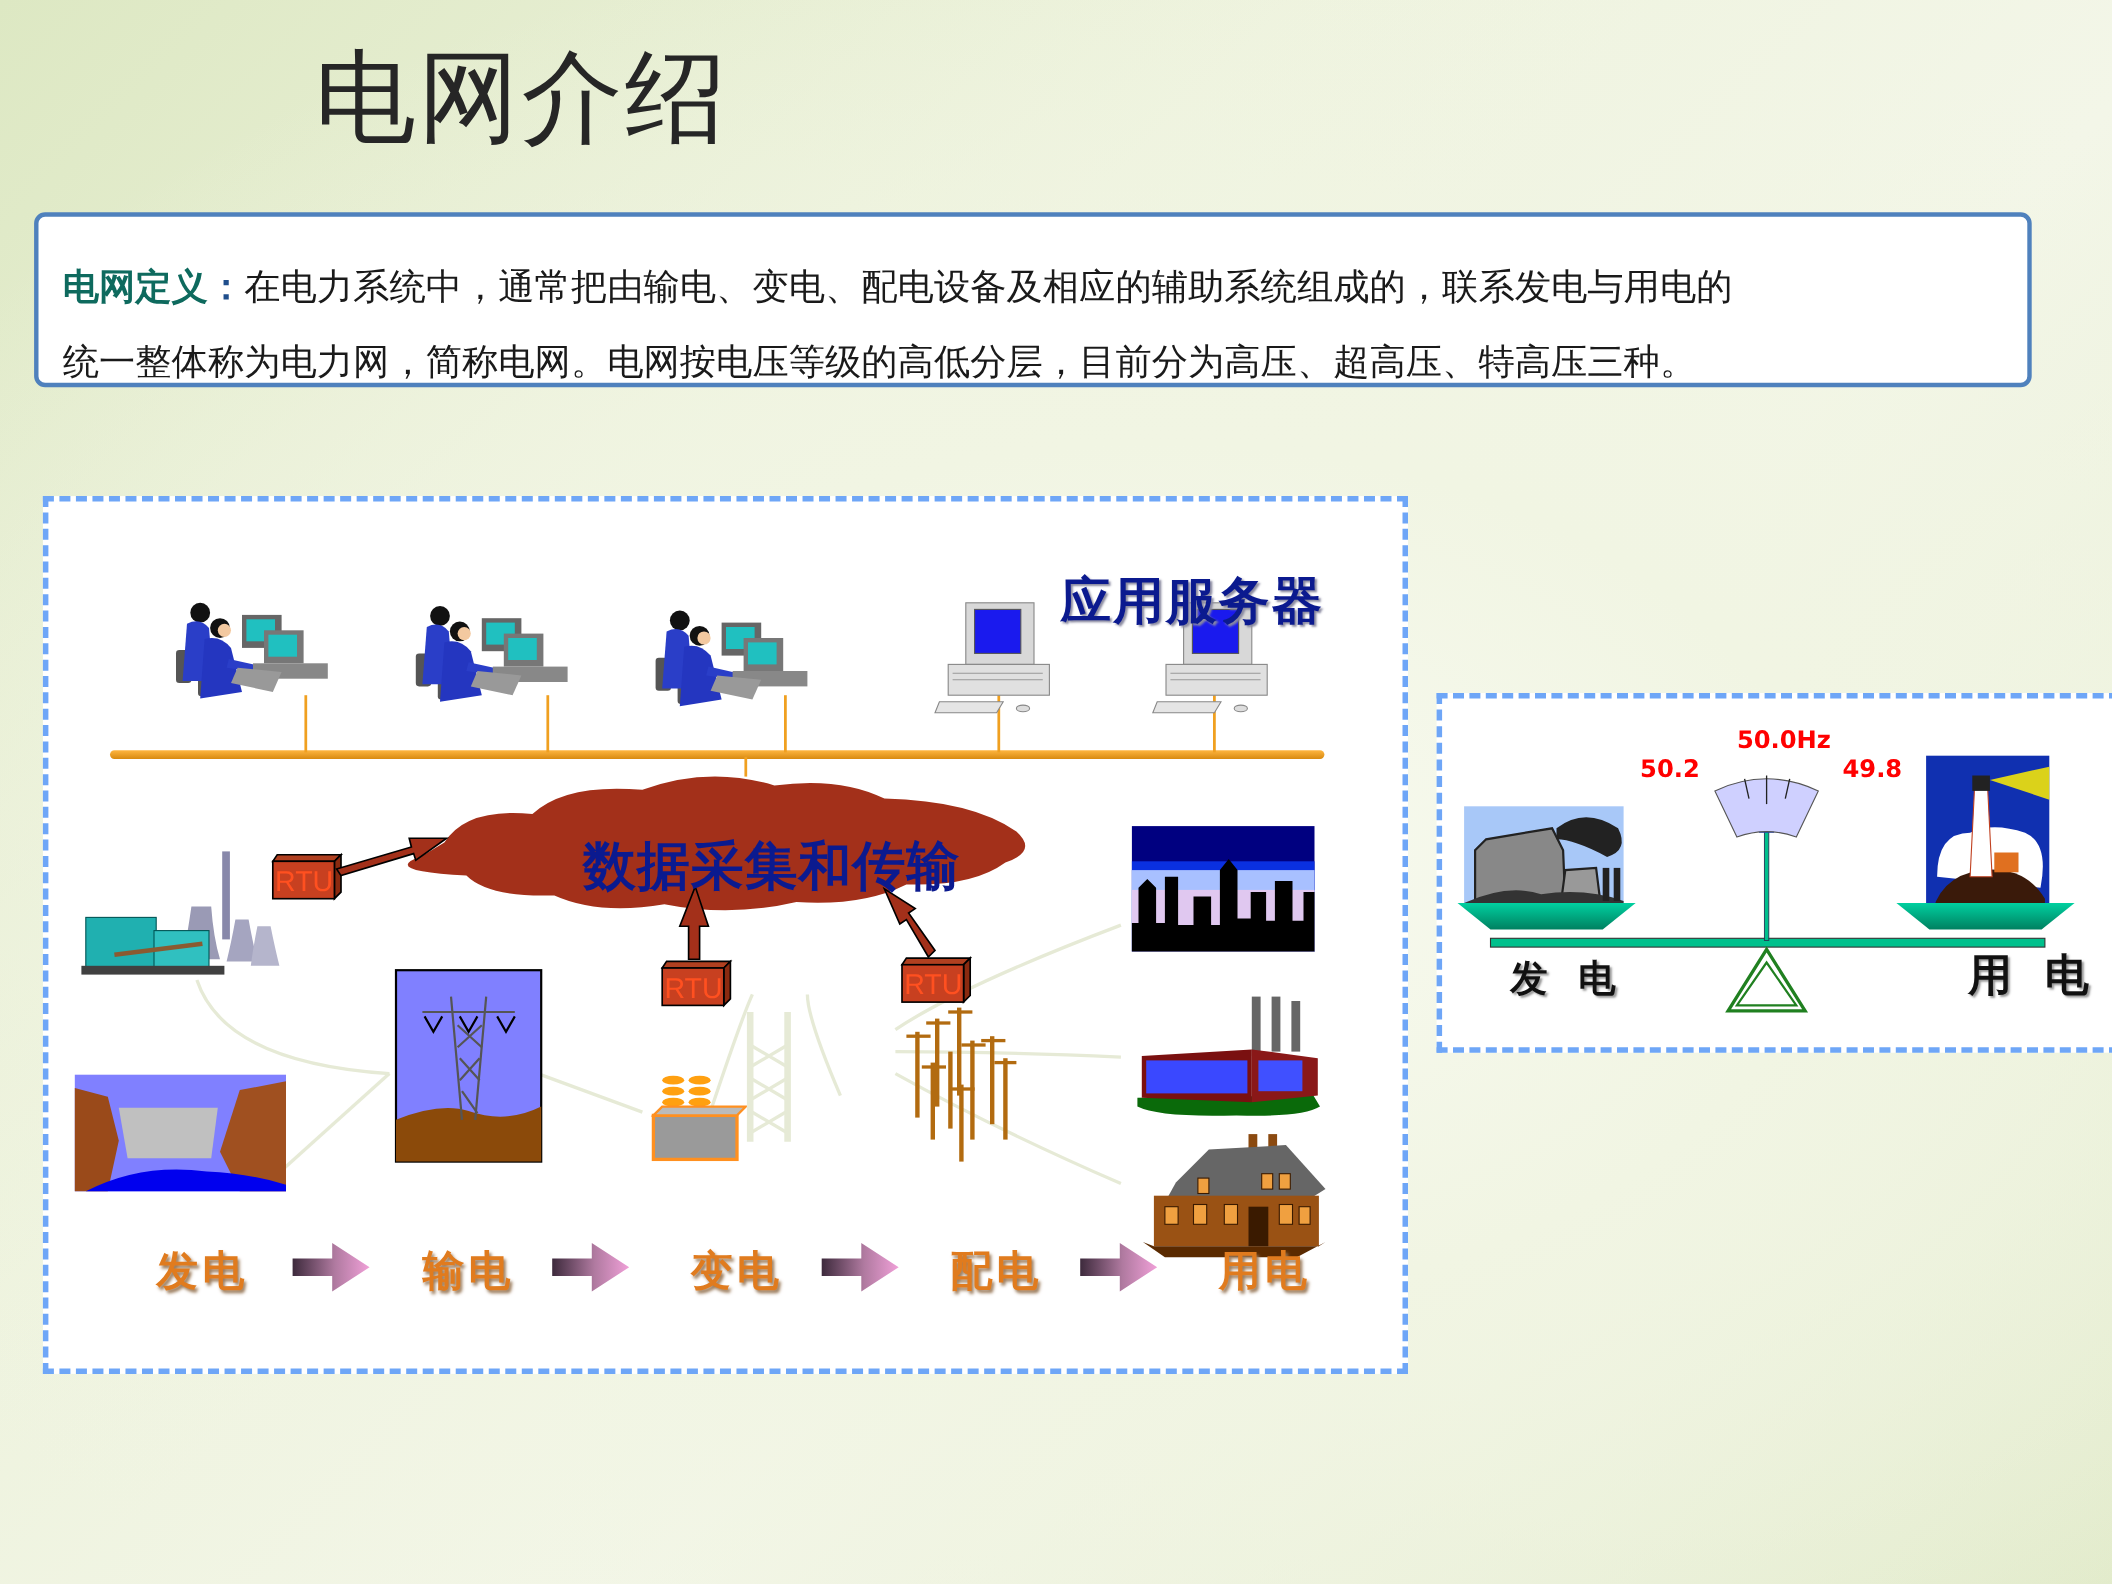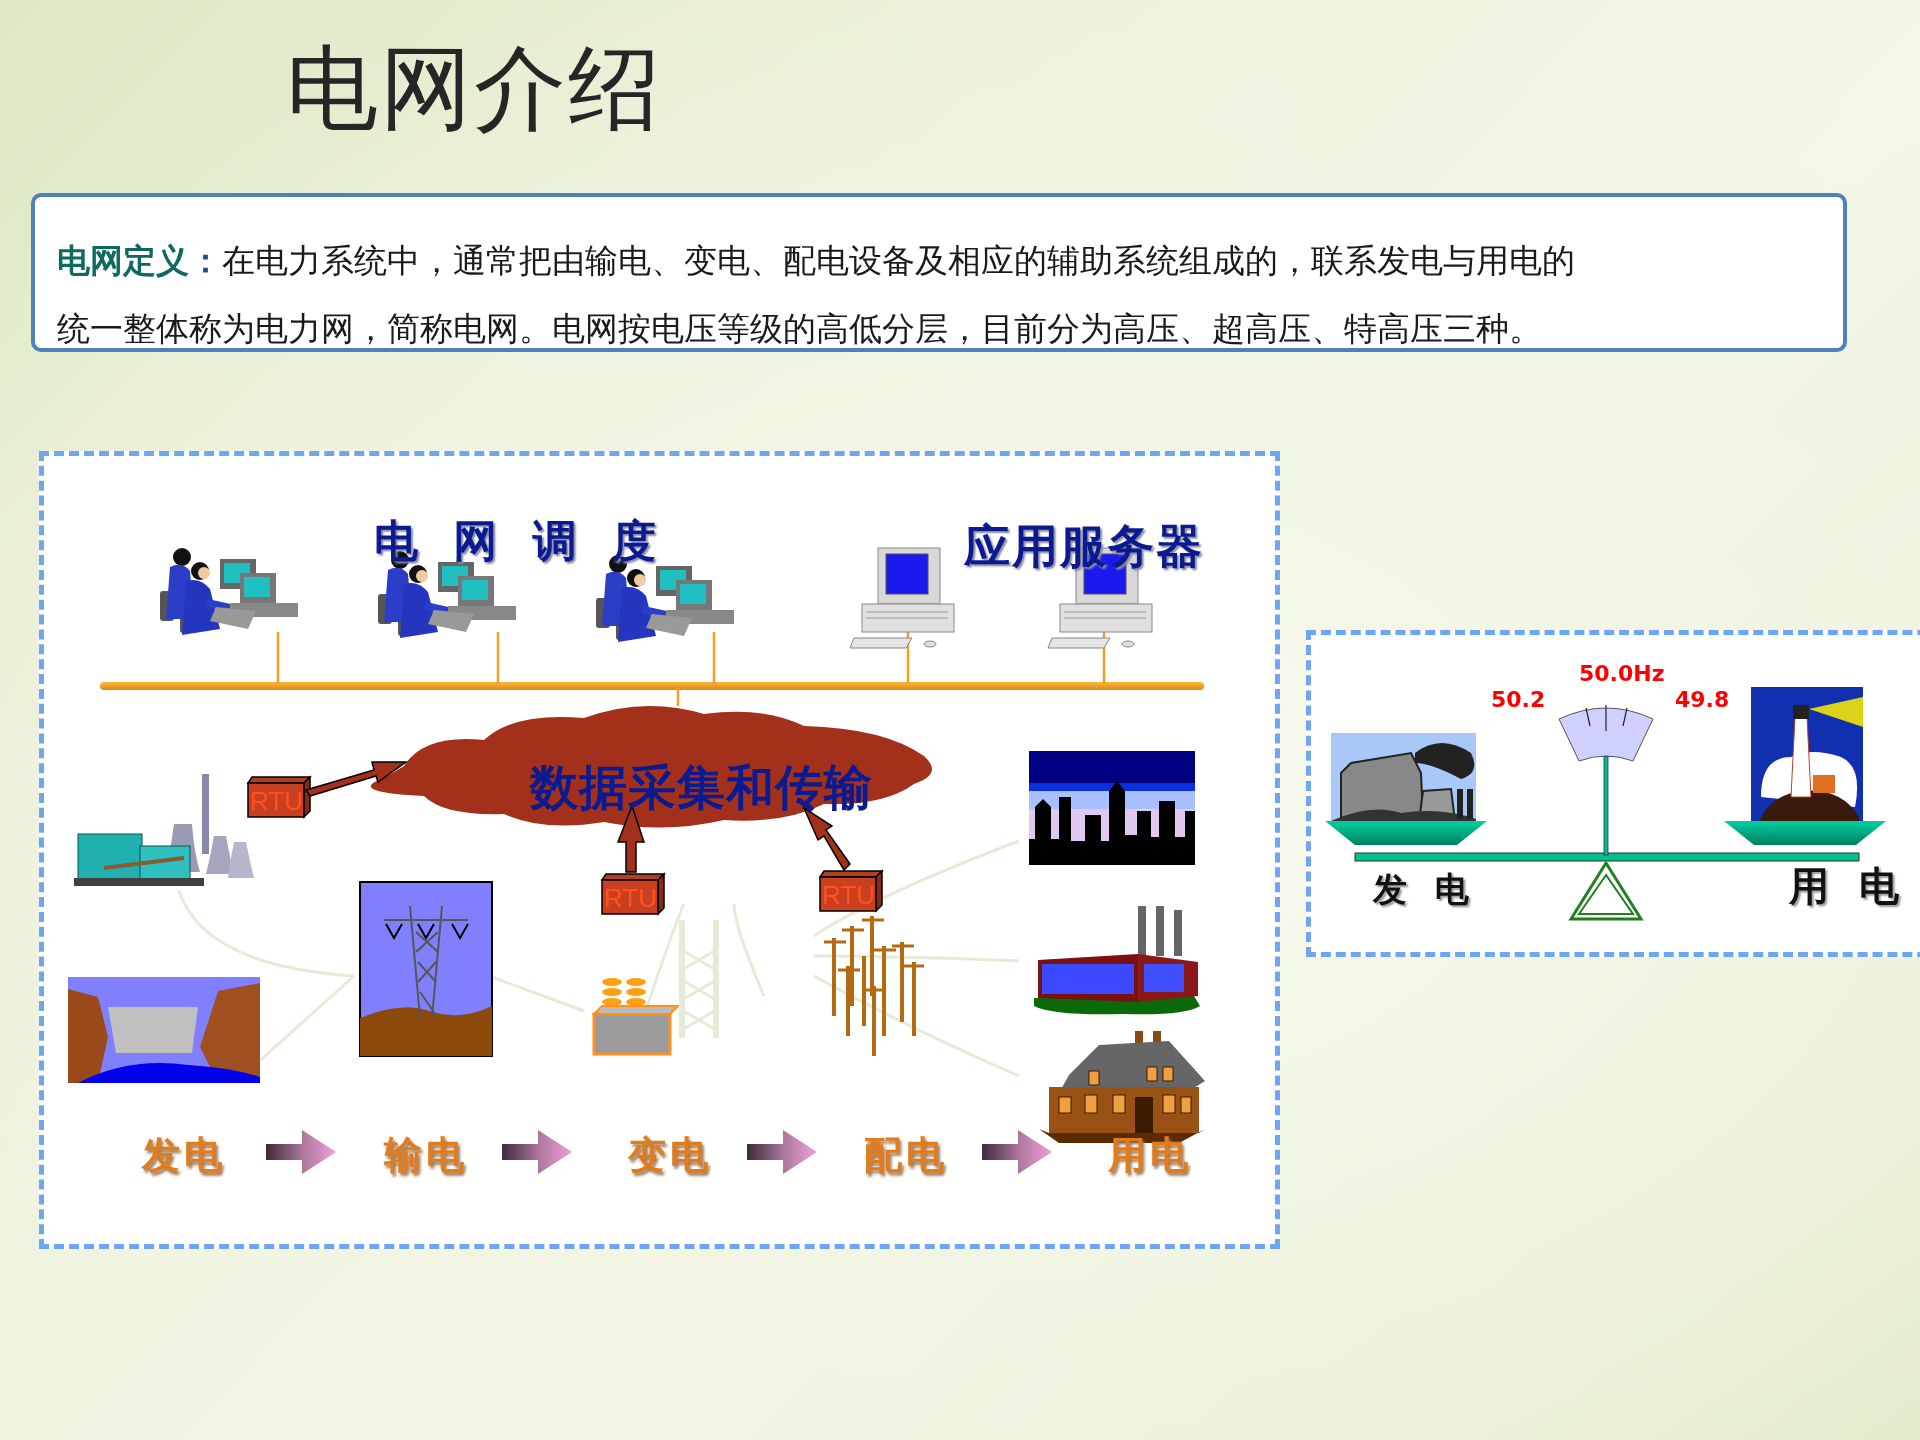--- a/index.html
+++ b/index.html
@@ -254,21 +254,20 @@
     </g>
 
     <g fill="url(#arrowGrad)">
       <path d="M222 688 L258 688 L258 674 L292 696 L258 718 L258 704 L222 704 Z"></path>
       <path d="M458 688 L494 688 L494 674 L528 696 L494 718 L494 704 L458 704 Z"></path>
       <path d="M703 688 L739 688 L739 674 L773 696 L739 718 L739 704 L703 704 Z"></path>
       <path d="M938 688 L974 688 L974 674 L1008 696 L974 718 L974 704 L938 704 Z"></path>
     </g>
   </svg>
 
-  <div class="abs lbl-navy" style="left:330px;top:56px;font-size:44px;letter-spacing:10px;">电 网 调 度</div>
   <div class="abs lbl-navy" style="left:920px;top:60px;font-size:46px;letter-spacing:2px;">应用服务器</div>
   <div class="abs lbl-navy" style="left:486px;top:300px;font-size:48px;letter-spacing:1px;text-shadow:none;">数据采集和传输</div>
 
   <div class="abs" style="left:206px;top:330px;color:#ff5020;font-size:26px;font-family:'Liberation Sans',sans-serif;">RTU</div>
   <div class="abs" style="left:560px;top:427px;color:#ff5020;font-size:26px;font-family:'Liberation Sans',sans-serif;">RTU</div>
   <div class="abs" style="left:778px;top:424px;color:#ff5020;font-size:26px;font-family:'Liberation Sans',sans-serif;">RTU</div>
 
   <div class="abs stage" style="left:98px;top:674px;">发电</div>
   <div class="abs stage" style="left:340px;top:674px;">输电</div>
   <div class="abs stage" style="left:584px;top:674px;">变电</div>

